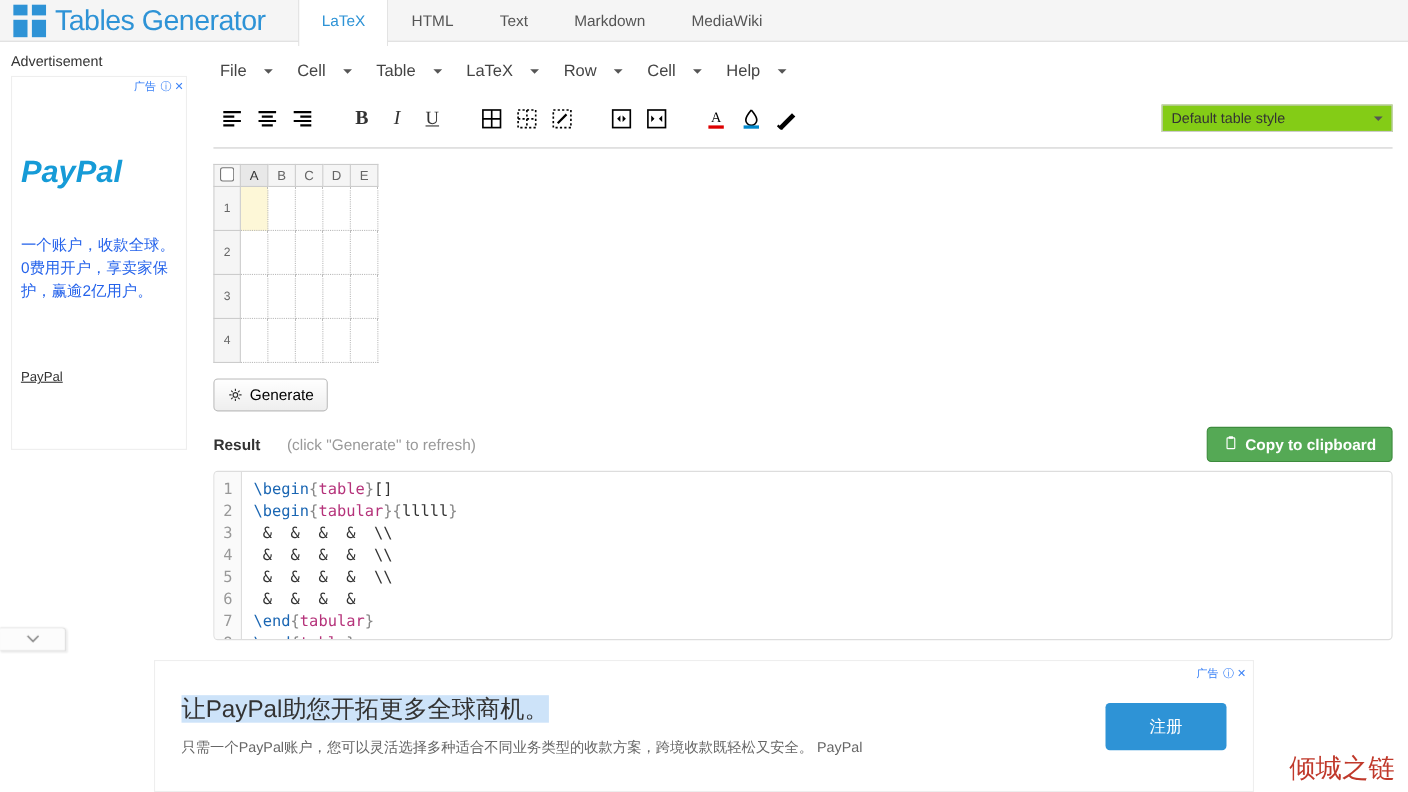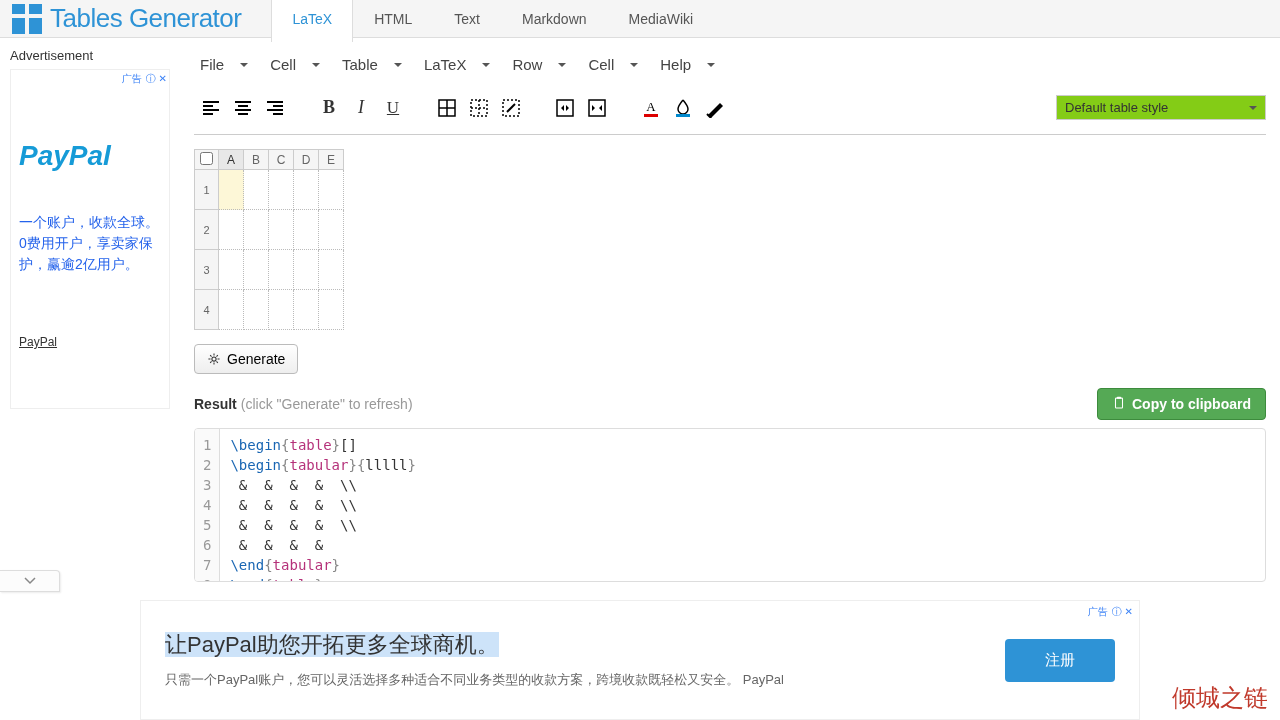--- a/index.html
+++ b/index.html
@@ -32,21 +32,21 @@
 .grid { border-collapse: collapse; }
 .grid th { background: #f5f5f5; font-weight: 400; font-size: 12px; text-align: center; color: #666; }
 .grid th, .grid td { border: 1px dotted #bbb; }
 .grid th.corner { width: 24px; height: 20px; border: 1px solid #ccc; }
 .grid th.col { width: 25px; height: 20px; border: 1px solid #ccc; }
 .grid th.col.active { background: #e8e8e8; color: #333; }
 .grid th.row { width: 24px; height: 40px; border: 1px solid #ccc; font-size: 11px; }
 .grid td { width: 25px; height: 40px; background: #fff; }
 .grid td.active { background: #FDF7D7; }
 .gen-btn { margin-top: 14px; padding: 6px 12px; background: linear-gradient(#fff,#eee); border: 1px solid #bbb; border-radius: 4px; cursor: pointer; display: inline-flex; align-items: center; gap: 6px; font-size: 14px; }
-.result-row { display: flex; align-items: center; margin-top: 14px; }
+.result-row { display: flex; align-items: center; margin-top: 14px; gap: 20px; }
 .result-label { font-weight: 700; }
 .result-hint { color: #999; margin-left: 4px; }
 .copy-btn { margin-left: auto; background: #55A955; color: #fff; border: 1px solid #3d8b3d; padding: 7px 14px; border-radius: 4px; cursor: pointer; display: inline-flex; gap: 6px; font-size: 14px; font-weight: 600; }
 .code { border: 1px solid #ddd; border-radius: 4px; margin-top: 8px; display: flex; font-family: Menlo, Consolas, monospace; font-size: 14px; height: 154px; overflow: hidden; }
 .gutter { background: #fafafa; border-right: 1px solid #ddd; padding: 6px 8px; text-align: right; color: #999; line-height: 20px; }
 .code-body { padding: 6px 10px; line-height: 20px; white-space: pre; }
 .kw { color: #1a66b3; }
 .br { color: #888; }
 .id { color: #b5327a; }
 .footer-ad { position: fixed; bottom: 0; left: 140px; right: 140px; height: 120px; background: #fff; border: 1px solid #eee; padding: 18px 24px; display: flex; align-items: center; }

